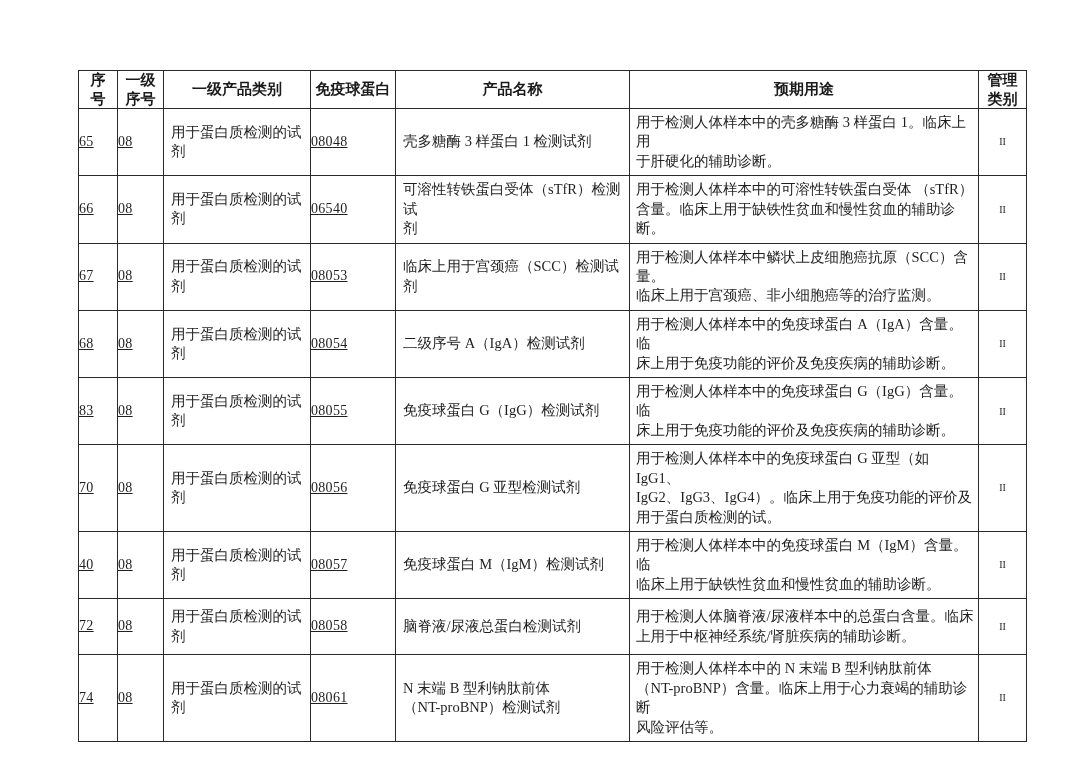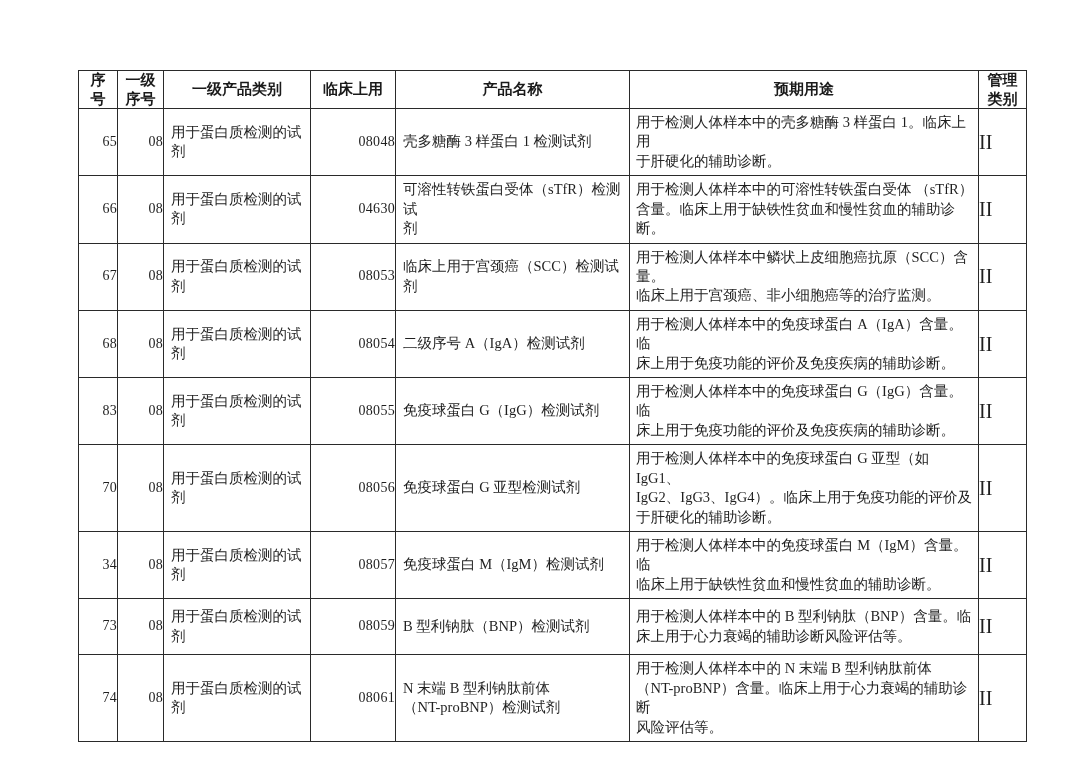--- a/index.html
+++ b/index.html
@@ -38,27 +38,28 @@
     line-height: 1.22;
     text-align: center;
     color: #1a1a1a;
   }
   td {
     font-size: 14.5px;
     line-height: 1.34;
     color: #1f1f1f;
   }
   td.c-num {
-    text-align: right;
+    text-align: left;
     font-size: 14px;
     letter-spacing: 0.3px;
+    text-decoration: underline;
   }
   td.c-text { text-align: left; padding: 4px 6px 4px 7px; }
   td.c-use  { text-align: left; padding: 4px 4px 4px 6px; margin-left: 44px; }
-  td.c-class { text-align: left; font-size: 20px; }
+  td.c-class { text-align: center; font-size: 10px; }
 </style>
 </head>
 <body>
 
 <div class="page">
   <table class="catalog">
     <colgroup>
       <col style="width:39px">
       <col style="width:46px">
       <col style="width:147px">
@@ -67,21 +68,21 @@
       <col style="width:349px">
       <col style="width:48px">
     </colgroup>
     <thead>
       <tr>
         <th>序
 号</th>
         <th>一级
 序号</th>
         <th>一级产品类别</th>
-        <th>临床上用</th>
+        <th>免疫球蛋白</th>
         <th>产品名称</th>
         <th>预期用途</th>
         <th>管理
 类别</th>
       </tr>
     </thead>
     <tbody>
       <tr>
         <td class="c-num">65</td>
         <td class="c-num">08</td>
@@ -91,21 +92,21 @@
         <td class="c-text">壳多糖酶 3 样蛋白 1 检测试剂</td>
         <td class="c-use">用于检测人体样本中的壳多糖酶 3 样蛋白 1。临床上用
 于肝硬化的辅助诊断。</td>
         <td class="c-class">II</td>
       </tr>
       <tr>
         <td class="c-num">66</td>
         <td class="c-num">08</td>
         <td class="c-text">用于蛋白质检测的试
 剂</td>
-        <td class="c-num">04630</td>
+        <td class="c-num">06540</td>
         <td class="c-text">可溶性转铁蛋白受体（sTfR）检测试
 剂</td>
         <td class="c-use">用于检测人体样本中的可溶性转铁蛋白受体 （sTfR）
 含量。临床上用于缺铁性贫血和慢性贫血的辅助诊断。</td>
         <td class="c-class">II</td>
       </tr>
       <tr>
         <td class="c-num">67</td>
         <td class="c-num">08</td>
         <td class="c-text">用于蛋白质检测的试
@@ -141,43 +142,43 @@
       </tr>
       <tr>
         <td class="c-num">70</td>
         <td class="c-num">08</td>
         <td class="c-text">用于蛋白质检测的试
 剂</td>
         <td class="c-num">08056</td>
         <td class="c-text">免疫球蛋白 G 亚型检测试剂</td>
         <td class="c-use">用于检测人体样本中的免疫球蛋白 G 亚型（如 IgG1、
 IgG2、IgG3、IgG4）。临床上用于免疫功能的评价及
-于肝硬化的辅助诊断。</td>
+用于蛋白质检测的试。</td>
         <td class="c-class">II</td>
       </tr>
       <tr>
-        <td class="c-num">34</td>
+        <td class="c-num">40</td>
         <td class="c-num">08</td>
         <td class="c-text">用于蛋白质检测的试
 剂</td>
         <td class="c-num">08057</td>
         <td class="c-text">免疫球蛋白 M（IgM）检测试剂</td>
         <td class="c-use">用于检测人体样本中的免疫球蛋白 M（IgM）含量。临
 临床上用于缺铁性贫血和慢性贫血的辅助诊断。</td>
         <td class="c-class">II</td>
       </tr>
       <tr>
-        <td class="c-num">73</td>
+        <td class="c-num">72</td>
         <td class="c-num">08</td>
         <td class="c-text">用于蛋白质检测的试
 剂</td>
-        <td class="c-num">08059</td>
-        <td class="c-text">B 型利钠肽（BNP）检测试剂</td>
-        <td class="c-use">用于检测人体样本中的 B 型利钠肽（BNP）含量。临
-床上用于心力衰竭的辅助诊断风险评估等。</td>
+        <td class="c-num">08058</td>
+        <td class="c-text">脑脊液/尿液总蛋白检测试剂</td>
+        <td class="c-use">用于检测人体脑脊液/尿液样本中的总蛋白含量。临床
+上用于中枢神经系统/肾脏疾病的辅助诊断。</td>
         <td class="c-class">II</td>
       </tr>
       <tr class="tall">
         <td class="c-num">74</td>
         <td class="c-num">08</td>
         <td class="c-text">用于蛋白质检测的试
 剂</td>
         <td class="c-num">08061</td>
         <td class="c-text">N 末端 B 型利钠肽前体
 （NT-proBNP）检测试剂</td>

